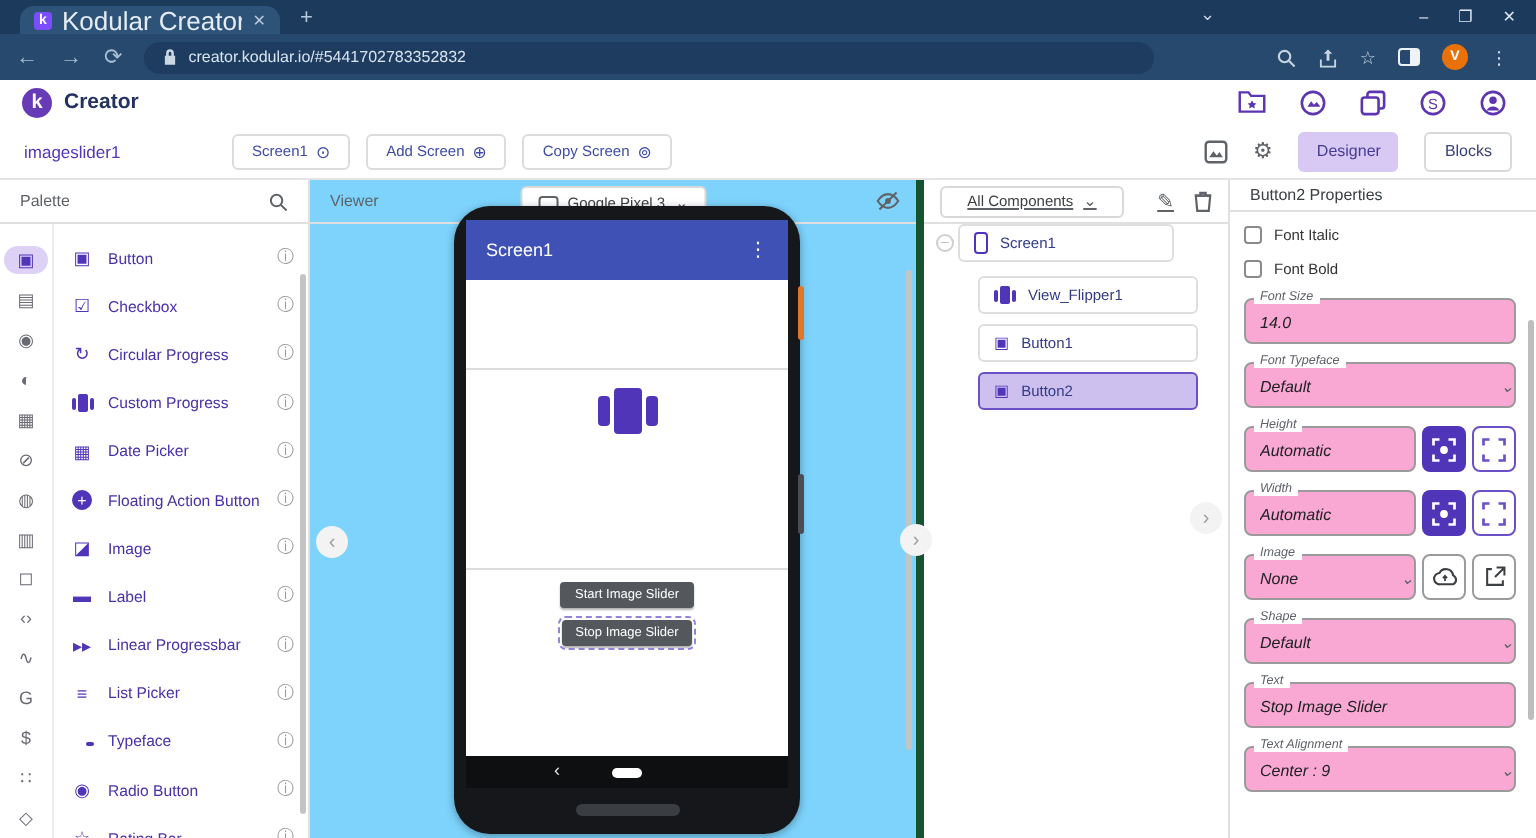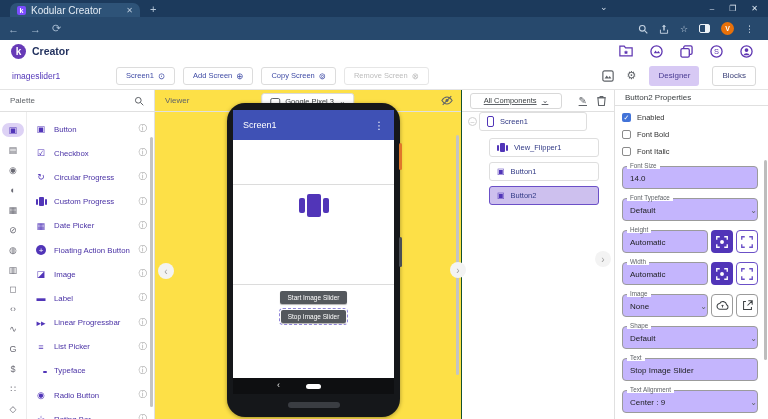--- a/index.html
+++ b/index.html
@@ -5,21 +5,21 @@
   * { box-sizing: border-box; margin: 0; padding: 0; }
   html,body { width:768px; height:419px; overflow:hidden; }
   body { font-family:"Liberation Sans", sans-serif; background:#fff; position:relative; }
 
   
   #tabstrip { height:17px; background:#1c3a5c; position:relative; display:flex; align-items:flex-end; }
   .tab { margin-left:10px; width:130px; height:14px; background:#2e5378; border-radius:7px 7px 0 0;
          display:flex; align-items:center; padding:0 7px; gap:5px; }
   .tab-favicon { width:9px; height:9px; background:#7c4dff; border-radius:2px; color:#fff; font-size:7px;
                  font-weight:bold; text-align:center; line-height:9px; flex:0 0 auto; }
-  .tab-title { color:#e4ecf5; font-size:10px; flex:1; white-space:nowrap; overflow:hidden; }
+  .tab-title { color:#e4ecf5; font-size:13px; flex:1; white-space:nowrap; overflow:hidden; }
   .tab-close { color:#b9c9da; font-size:8px; }
   .newtab { color:#b9c9da; font-size:11px; margin-left:10px; margin-bottom:2px; }
   .tabstrip-chevron { position:absolute; left:600px; top:2px; color:#cfdae8; font-size:9px; }
   .win-controls { position:absolute; right:0; top:0; height:17px; display:flex; align-items:center; gap:15px; padding:0 10px; }
   .win-controls span { color:#dfe8f2; font-size:8px; line-height:8px; }
 
   #addressbar { height:23px; background:#27496d; display:flex; align-items:center; padding:0 8px; }
   .nav-ico { color:#a9bed4; font-size:11px; margin-right:11px; }
   .urlbox { width:505px; height:16px; background:#1d3c5f; border-radius:8px; display:flex; align-items:center;
             padding:0 9px; gap:5px; }
@@ -77,21 +77,21 @@
   .fab-circle { width:10px; height:10px; border-radius:50%; background:#5135b8; color:#fff; font-size:8px;
                 display:flex; align-items:center; justify-content:center; margin:0 auto; }
   .bars { display:flex; align-items:center; gap:1px; justify-content:center; }
   .bars i { background:#5135b8; border-radius:1px; }
   .bars .b-s { width:2px; height:6px; } .bars .b-m { width:5px; height:9px; }
   .bell { width:8px; height:7px; background:#5135b8; border-radius:4px 4px 1px 1px; margin:0 auto; position:relative; }
   .bell::after { content:""; position:absolute; left:2px; bottom:-2px; width:4px; height:2px; background:#5135b8; border-radius:1px; }
   .vscroll { position:absolute; background:#c4c4c4; border-radius:2px; width:3px; }
 
   
-  #viewer { flex:1; position:relative; border-right:1px solid #14532d; background:#fde047; }
+  #viewer { flex:1; position:relative; border-right:4px solid #14532d; background:#7dd3fc; }
   #viewer .phead { position:relative; }
   .devicebox { position:absolute; left:50%; transform:translateX(-50%); top:3px; height:16px; border:1px solid #d8d8d8;
                border-radius:3px; display:flex; align-items:center; gap:5px; padding:0 8px; font-size:7.5px; color:#3c4043; background:#fff; }
   .devphone { width:10px; height:7px; border:1px solid #5f6368; border-radius:2px; }
   .eyebtn { position:absolute; right:8px; top:5px; }
   .handle { position:absolute; width:16px; height:16px; border-radius:50%; background:#f3f3f3; color:#9e9e9e;
             font-size:10px; display:flex; align-items:center; justify-content:center; z-index:6; }
 
   
   .phone { position:absolute; left:72px; top:13px; width:173px; height:314px; background:#15171a;
@@ -136,22 +136,22 @@
 
   
   #properties { width:153px; position:relative; overflow:hidden; }
   #properties .phead { height:16px; font-size:8px; color:#3c4043; }
   .pcontent { position:absolute; top:16px; left:0; right:0; bottom:0; padding:3px 10px 0 7px; }
   .cbrow { height:17px; display:flex; align-items:center; gap:6px; }
   .cb { width:9px; height:9px; border-radius:2px; flex:0 0 auto; display:flex; align-items:center; justify-content:center; }
   .cb.on { background:#4273d8; color:#fff; font-size:7px; }
   .cb.off { border:1px solid #8a8a8a; background:#fff; }
   .cblabel { font-size:7.5px; color:#333; }
-  .pfield { position:relative; border:1px solid #9b9b9b; border-radius:4px; height:23px; background:#c4b5fd;
-            display:flex; align-items:center; padding:2px 0 0 7px; margin-bottom:9px; margin-top:6px; }
+  .pfield { position:relative; border:1px solid #9b9b9b; border-radius:4px; height:23px; background:#f9a8d4;
+            display:flex; align-items:center; padding:2px 0 0 7px; margin-bottom:9px; margin-top:6px;font-style:italic; }
   .frow { display:flex; gap:3px; margin-bottom:9px; margin-top:6px; }
   .frow .pfield { flex:1; margin:0; }
   .flabel { position:absolute; top:-5px; left:4px; background:#fff; padding:0 3px; font-size:6.3px; color:#5f6368; white-space:nowrap; }
   .fval { font-size:8px; color:#202124; flex:1; white-space:nowrap; overflow:hidden; }
   .selarrow { color:#5f6368; font-size:8px; }
   .iconbtn { width:22px; height:23px; border-radius:4px; display:flex; align-items:center; justify-content:center; flex:0 0 auto; }
   .iconbtn.filled { background:#5135b8; }
   .iconbtn.outline { border:1px solid #6b50c7; background:#fff; }
   .iconbtn.gray { border:1px solid #9b9b9b; background:#fff; }
 </style>
@@ -170,20 +170,26 @@
     <span>–</span>
     <span>❐</span>
     <span>✕</span>
   </div>
 </div>
 
 <div id="addressbar">
   <span class="nav-ico">←</span>
   <span class="nav-ico">→</span>
   <span class="nav-ico">⟳</span>
+  <div class="urlbox">
+    <svg width="8" height="9" viewBox="0 0 12 14">
+        <path d="M3 6V4a3 3 0 016 0v2h1v7H2V6h1zm2 0h2V4a1 1 0 00-2 0v2z" fill="#cbd7e4"></path>
+      </svg>
+    <span class="url-text">creator.kodular.io/#5441702783352832</span>
+  </div>
   <div class="addr-right">
     <svg width="10" height="10" viewBox="0 0 14 14">
         <circle cx="6" cy="6" r="4" fill="none" stroke="#c6d4e3" stroke-width="1.5"></circle>
         <path d="M9 9l4 4" stroke="#c6d4e3" stroke-width="1.5"></path>
       </svg>
     <svg width="10" height="10" viewBox="0 0 14 14">
         <path d="M7 1l3 3H8v5H6V4H4l3-3z" fill="#c6d4e3"></path>
         <path d="M2 8v5h10V8" fill="none" stroke="#c6d4e3" stroke-width="1.3"></path>
       </svg>
     <span class="glyph">☆</span>
@@ -228,24 +234,20 @@
     <span class="bico">⊙</span>
   </button>
   <button class="tbtn">
     <span>Add Screen</span>
     <span class="bico">⊕</span>
   </button>
   <button class="tbtn">
     <span>Copy Screen</span>
     <span class="bico">⊚</span>
   </button>
-  <button class="tbtn disabled">
-    <span>Remove Screen</span>
-    <span class="bico">⊗</span>
-  </button>
   <div class="tb-right">
     <svg width="12" height="12" viewBox="0 0 14 14">
         <rect x="1" y="1" width="12" height="12" rx="2" fill="none" stroke="#5f6368" stroke-width="1.4"></rect>
         <path d="M3 10l2.5-3.5L7.5 9l1.5-2 2 3H3z" fill="#5f6368"></path>
       </svg>
     <span class="gear">⚙</span>
     <div class="mode-tab mode-designer">
       <span>Designer</span>
     </div>
     <div class="mode-tab mode-blocks">
@@ -485,32 +487,26 @@
 
     <span class="handle" style="right:3px; top:161px;">›</span>
   </div>
 
   <div id="properties">
     <div class="phead">
       <span>Button2 Properties</span>
     </div>
     <div class="pcontent">
       <div class="cbrow">
-        <span class="cb on">
-            <span>✓</span>
-          </span>
-        <span class="cblabel">Enabled</span>
+        <span class="cb off"></span>
+        <span class="cblabel">Font Italic</span>
       </div>
       <div class="cbrow">
         <span class="cb off"></span>
         <span class="cblabel">Font Bold</span>
-      </div>
-      <div class="cbrow">
-        <span class="cb off"></span>
-        <span class="cblabel">Font Italic</span>
       </div>
 
       <div class="pfield">
         <span class="flabel">Font Size</span>
         <span class="fval">14.0</span>
       </div>
 
       <div class="pfield">
         <span class="flabel">Font Typeface</span>
         <span class="fval">Default</span>

